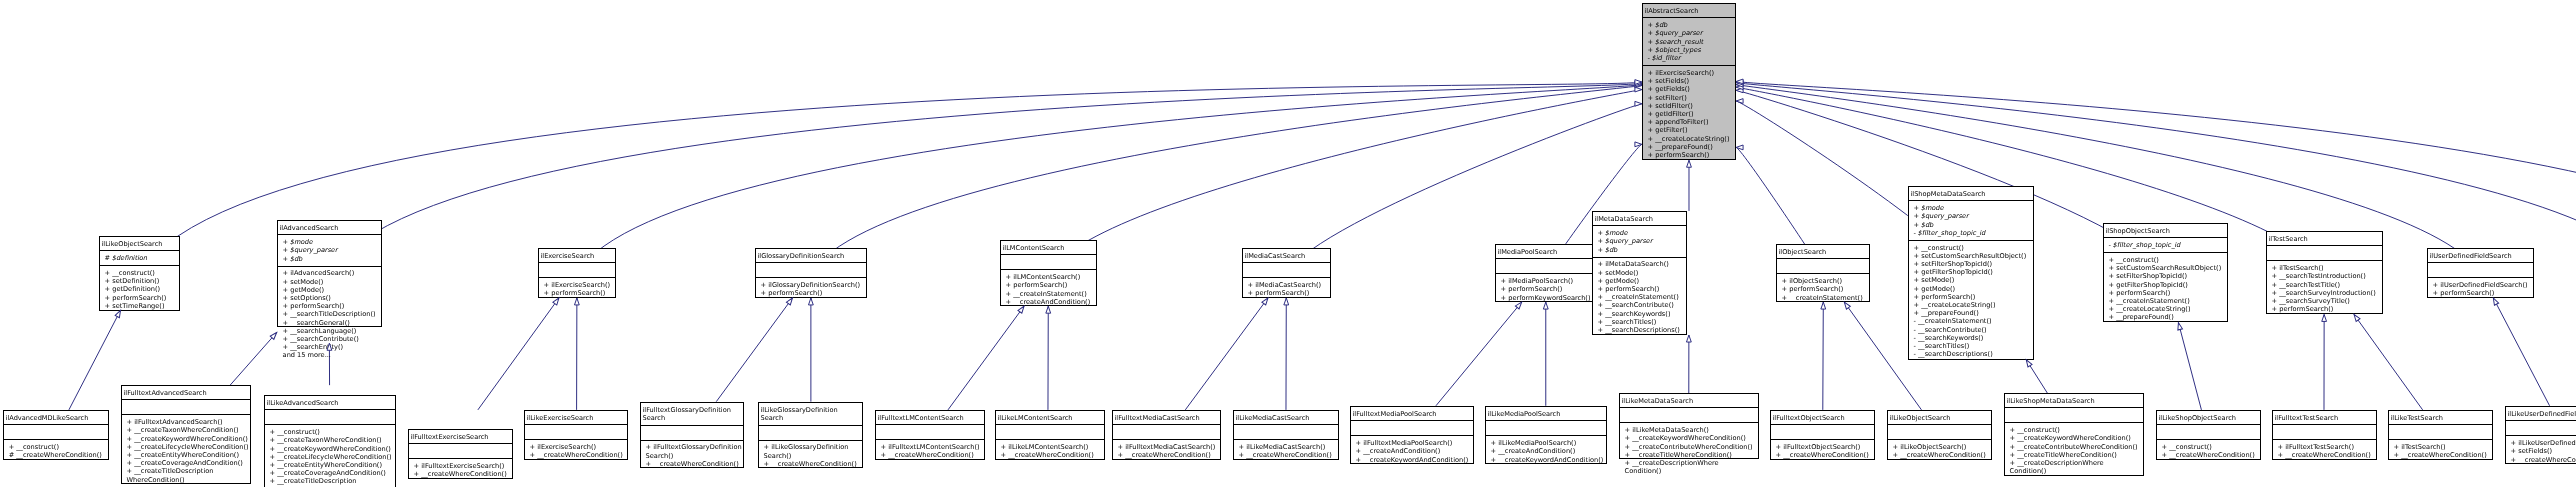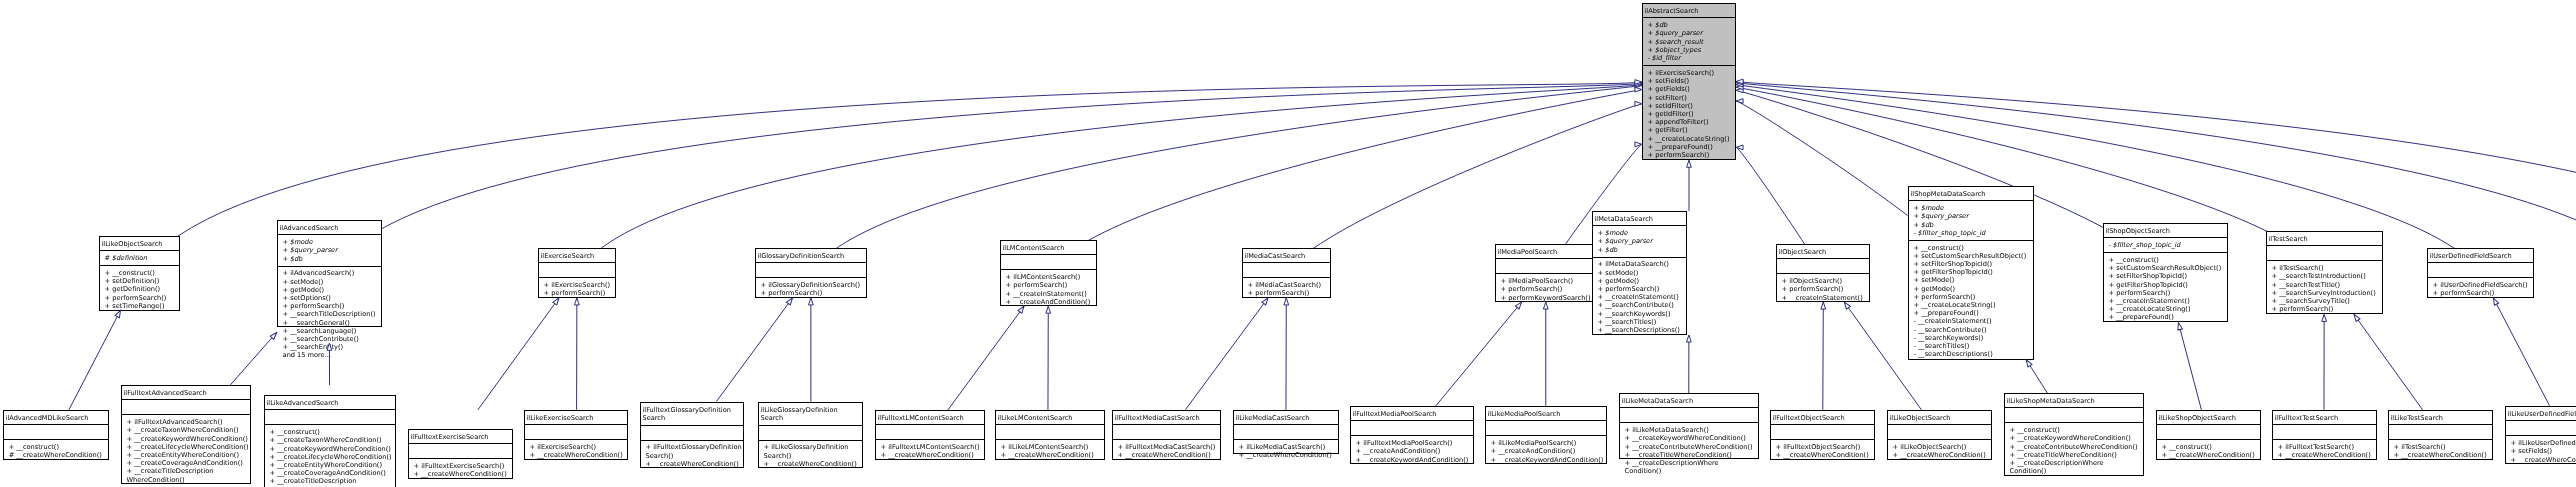--- a/index.html
+++ b/index.html
@@ -348,21 +348,21 @@
       </div>
     </div>
 <div class="uml-class" style="left:1112px;top:410px;width:109px;height:50px">
       <div class="uml-name">ilFulltextMediaCastSearch</div>
       <div class="uml-empty"></div>
       <div class="uml-sec uml-ops">
         <span class="uml-line">+ ilFulltextMediaCastSearch()</span>
         <span class="uml-line">+ __createWhereCondition()</span>
       </div>
     </div>
-<div class="uml-class" style="left:1233px;top:410px;width:106px;height:44px">
+<div class="uml-class" style="left:1233px;top:410px;width:106px;height:50px">
       <div class="uml-name">ilLikeMediaCastSearch</div>
       <div class="uml-empty"></div>
       <div class="uml-sec uml-ops">
         <span class="uml-line">+ ilLikeMediaCastSearch()</span>
         <span class="uml-line">+ __createWhereCondition()</span>
       </div>
     </div>
 <div class="uml-class" style="left:1350px;top:406px;width:124px;height:58px">
       <div class="uml-name">ilFulltextMediaPoolSearch</div>
       <div class="uml-empty"></div>

